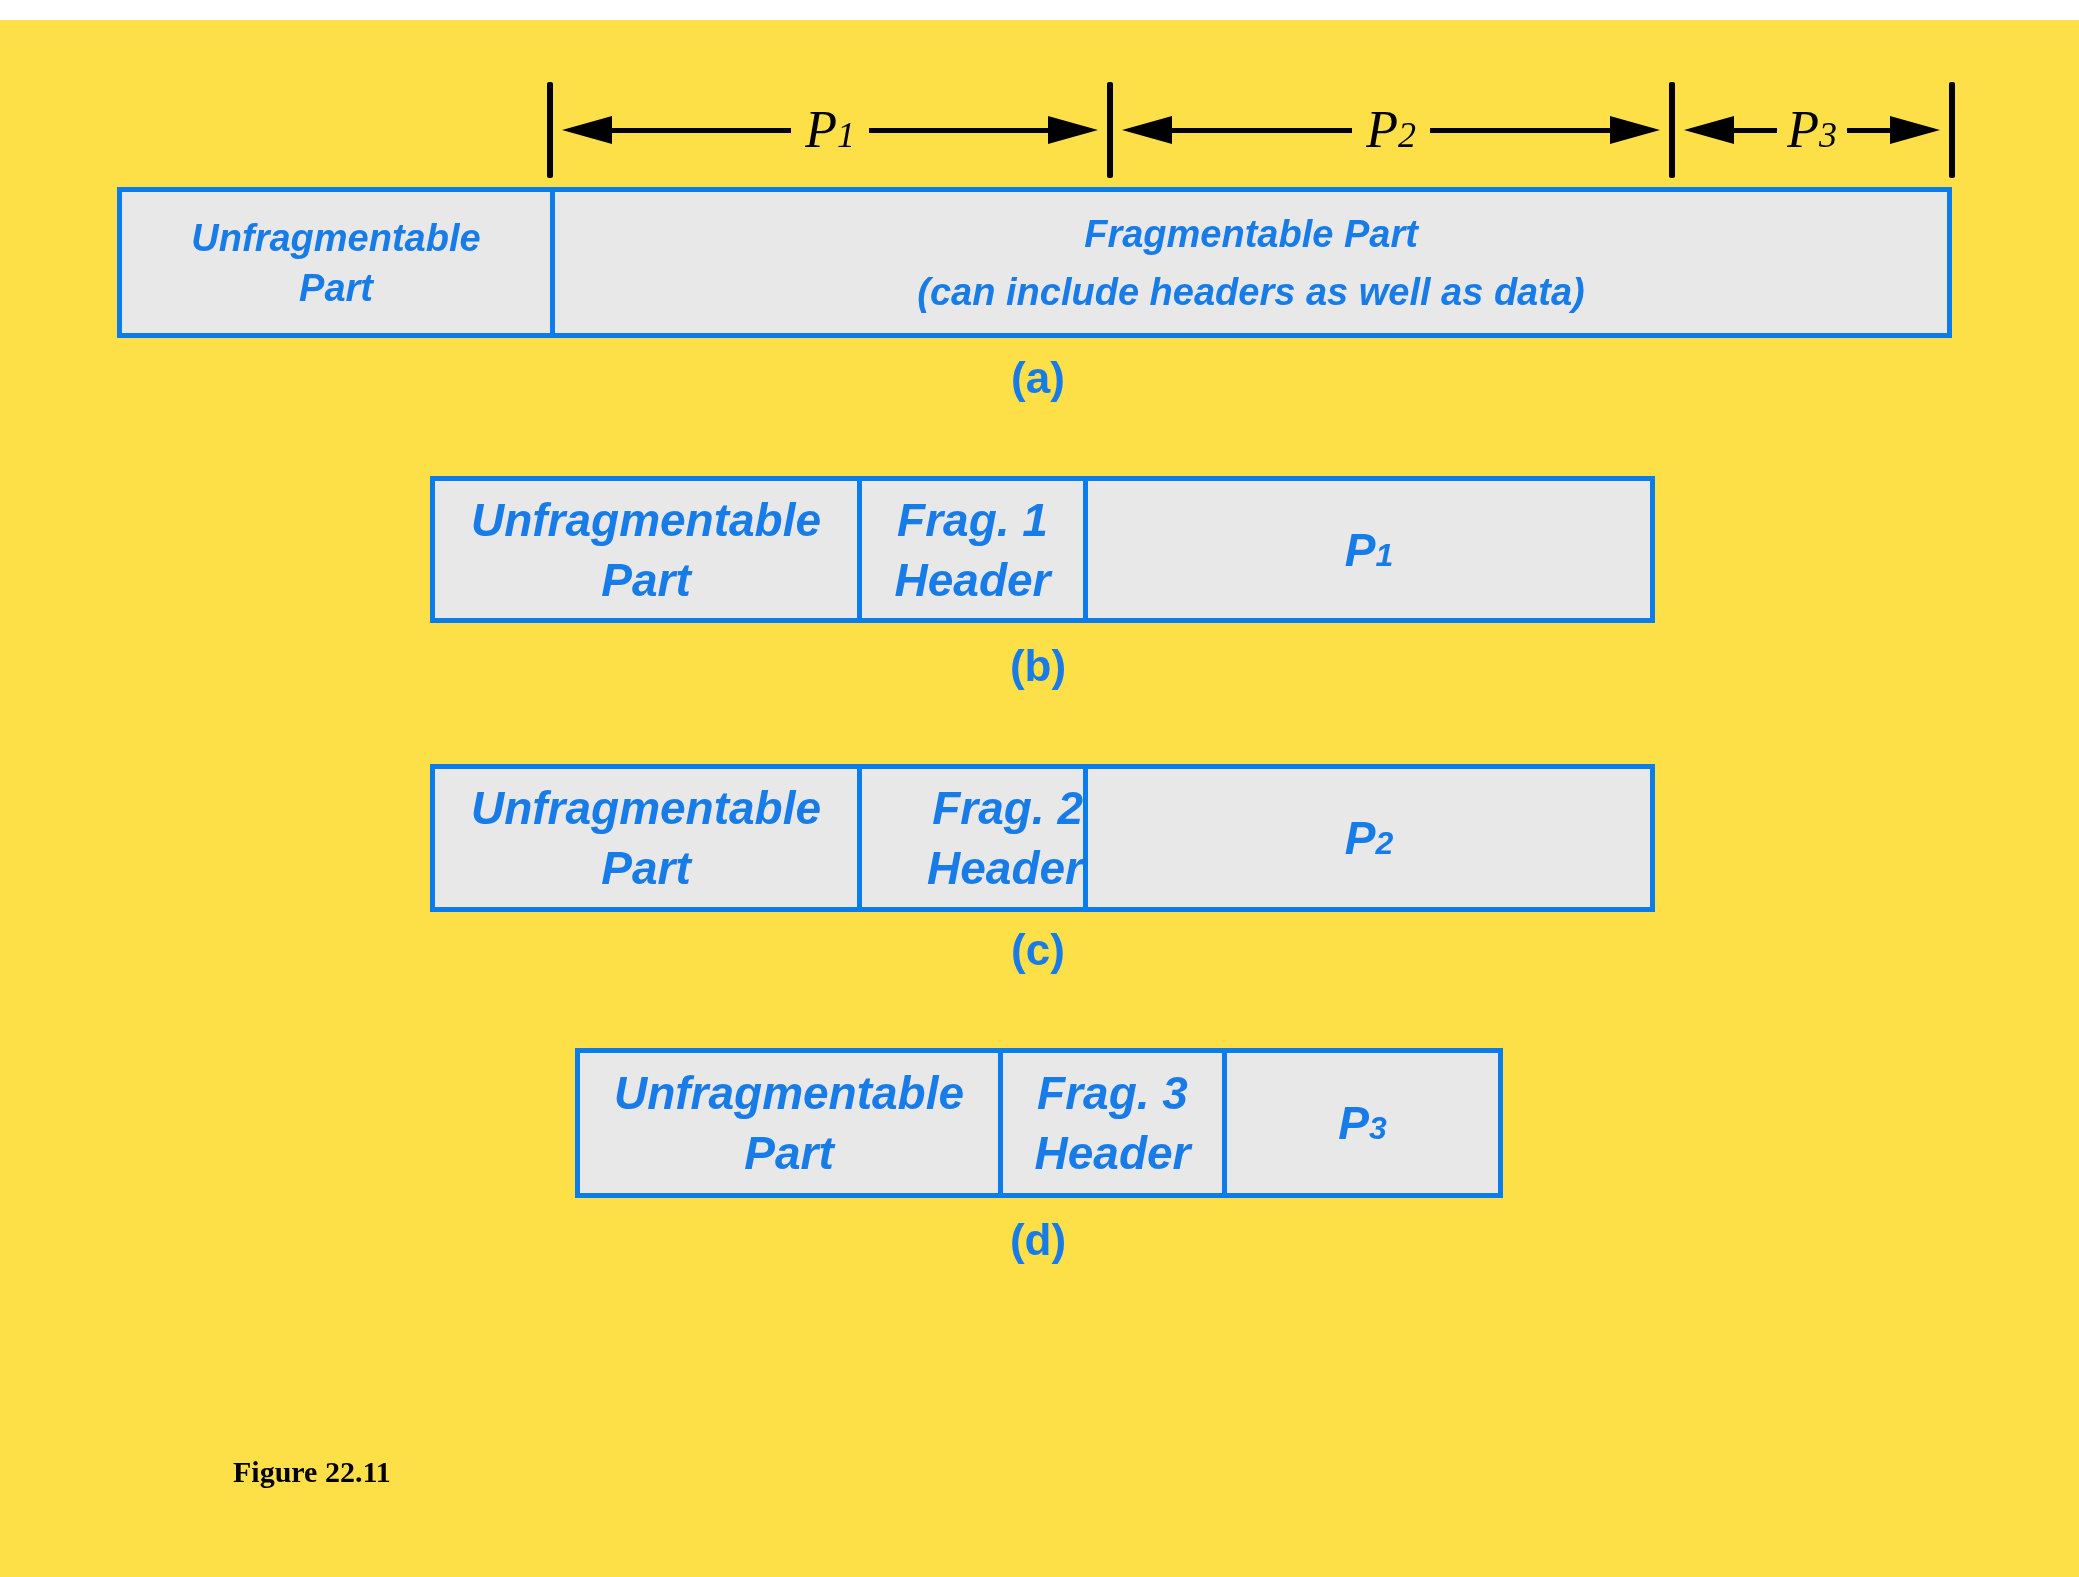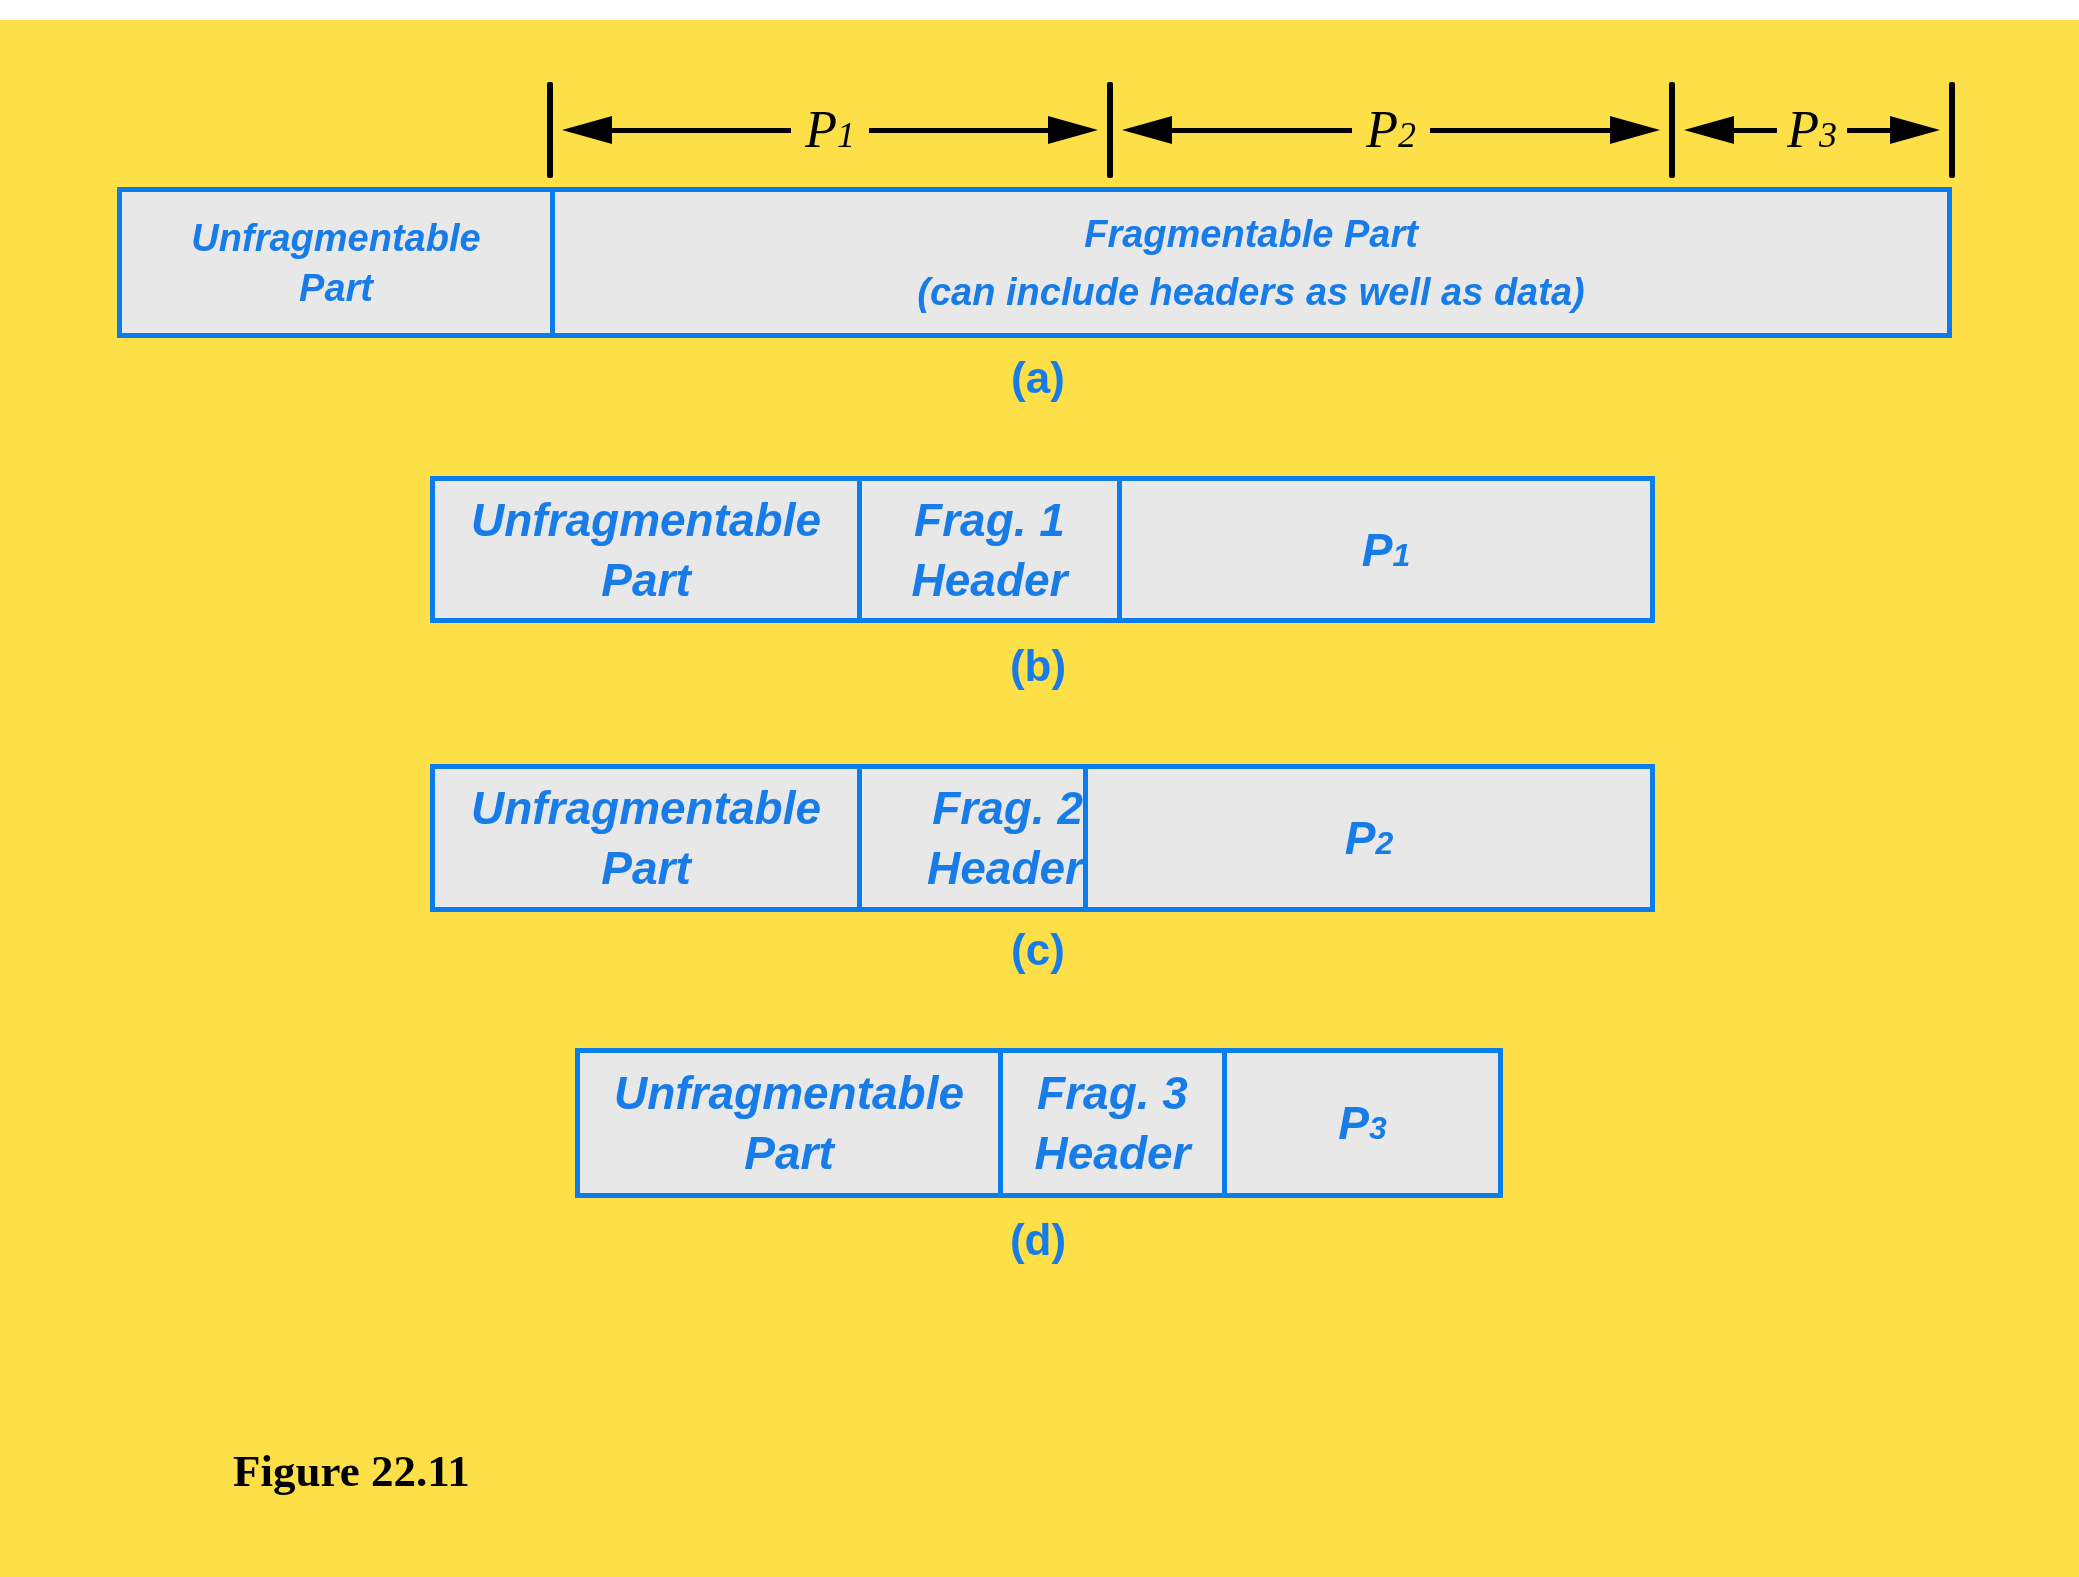--- a/index.html
+++ b/index.html
@@ -47,21 +47,21 @@
   .payload-label{font-size:46px;font-weight:bold;color:#187ce8;line-height:1;white-space:nowrap;}
   .payload-label sub{font-size:32px;line-height:0;vertical-align:-28%;}
   .part-label{
     position:absolute;width:200px;text-align:center;
     color:#187ce8;font-weight:bold;font-size:44px;line-height:52px;
   }
   
   .caption{
     position:absolute;left:233px;top:1420px;
     font-family:"Liberation Serif", serif;
-    color:#000;font-size:45px;line-height:63px;
+    color:#000;font-size:30px;line-height:63px;
     display:flex;align-items:flex-start;
   }
   .caption-label{font-weight:bold;width:310px;white-space:nowrap;}
   .caption-line1{word-spacing:9px;white-space:nowrap;}
   .caption-line2{white-space:nowrap;}
 </style>
 </head>
 <body>
 
 <div id="stage">
@@ -105,21 +105,21 @@
       <div>(can include headers as well as data)</div>
     </div>
   </div>
   <div class="part-label" style="left:938px;top:332px;">(a)</div>
 
   <div class="dg-row row-bcd" style="left:430px;top:456px;width:1225px;height:147px;">
     <div class="dg-cell" style="width:422px;flex:none;">
       <div>Unfragmentable</div>
       <div>Part</div>
     </div>
-    <div class="dg-cell divided" style="width:260px;flex:none;">
+    <div class="dg-cell divided" style="width:226px;flex:none;">
       <div>Frag. 1</div>
       <div>Header</div>
     </div>
     <div class="dg-cell divided" style="flex:1;">
       <div class="payload-label"><span>P</span><sub>1</sub></div>
     </div>
   </div>
   <div class="part-label" style="left:938px;top:620px;">(b)</div>
 
   <div class="dg-row row-bcd" style="left:430px;top:744px;width:1225px;height:148px;">

